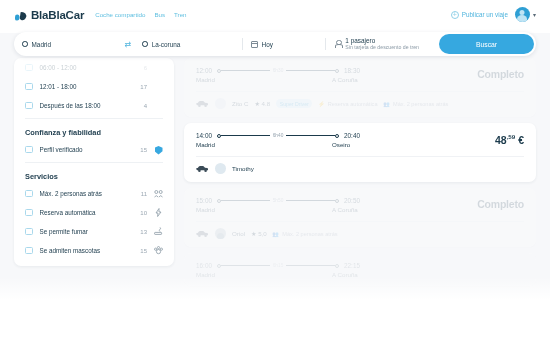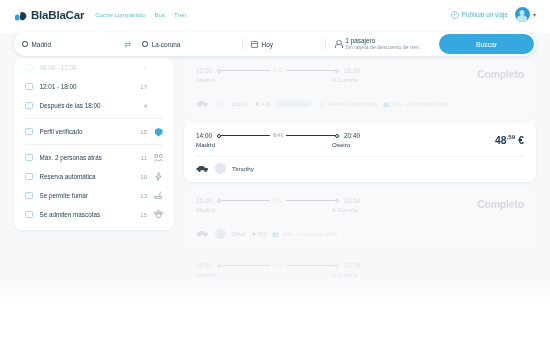--- a/index.html
+++ b/index.html
@@ -322,30 +322,32 @@
 
       <div class="filter-row">
         <span class="cbox"></span>
         <span class="f-label">Después de las 18:00</span>
         <span class="f-count">4</span>
         <span class="f-icon"></span>
       </div>
 
       <div class="sep"></div>
 
+      <div class="sec-title">Confianza y fiabilidad</div>
 
       <div class="filter-row">
         <span class="cbox"></span>
         <span class="f-label">Perfil verificado</span>
         <span class="f-count">15</span>
         <span class="f-icon"><span class="shield"></span></span>
       </div>
 
       <div class="sep"></div>
 
+      <div class="sec-title">Servicios</div>
 
       <div class="filter-row">
         <span class="cbox"></span>
         <span class="f-label">Máx. 2 personas atrás</span>
         <span class="f-count">11</span>
         <span class="f-icon">
           <svg width="9" height="8" viewBox="0 0 9 8">
             <circle cx="2.3" cy="2" r="1.5" fill="none" stroke="#8a99a5" stroke-width="0.8"></circle>
             <circle cx="6.7" cy="2" r="1.5" fill="none" stroke="#8a99a5" stroke-width="0.8"></circle>
             <path d="M0.5 7 q1.8 -2.6 3.6 0" fill="none" stroke="#8a99a5" stroke-width="0.8"></path>

